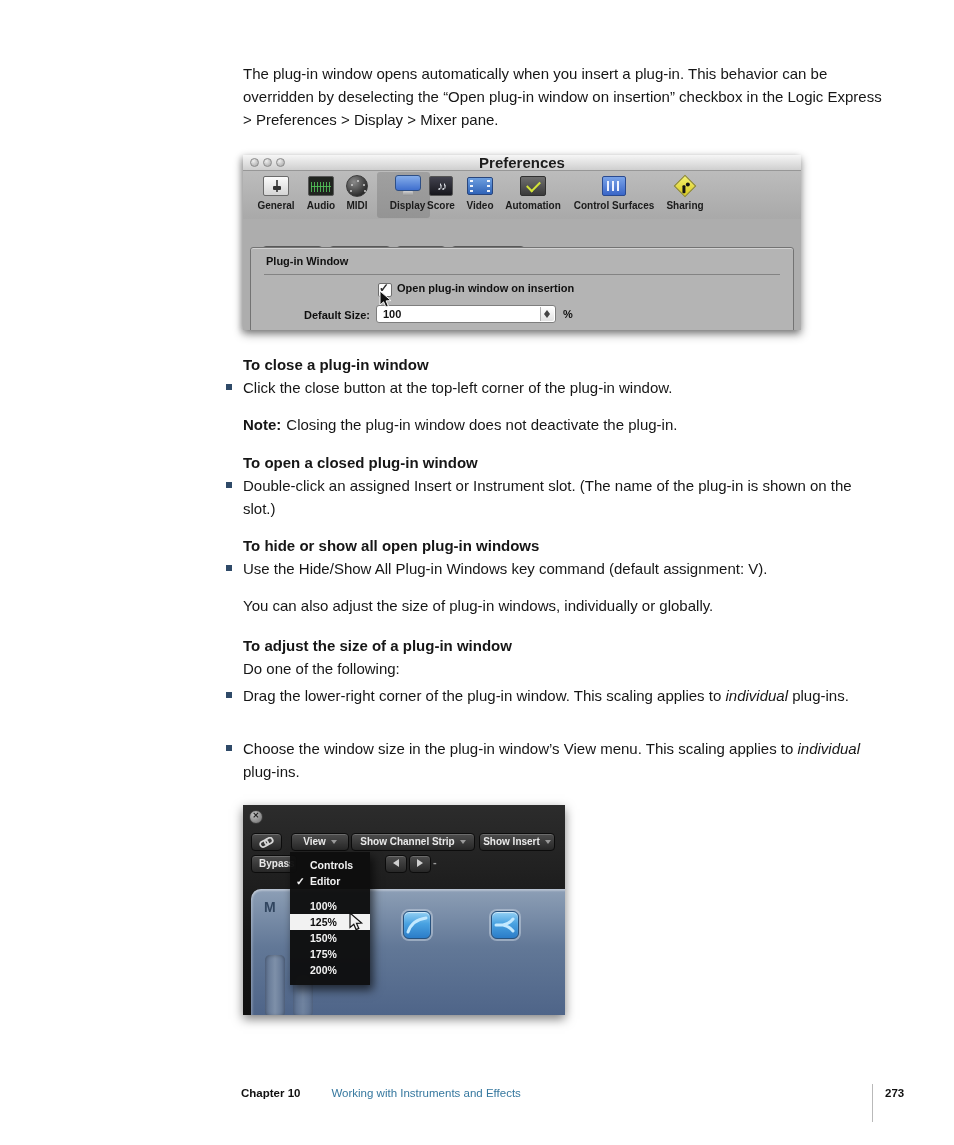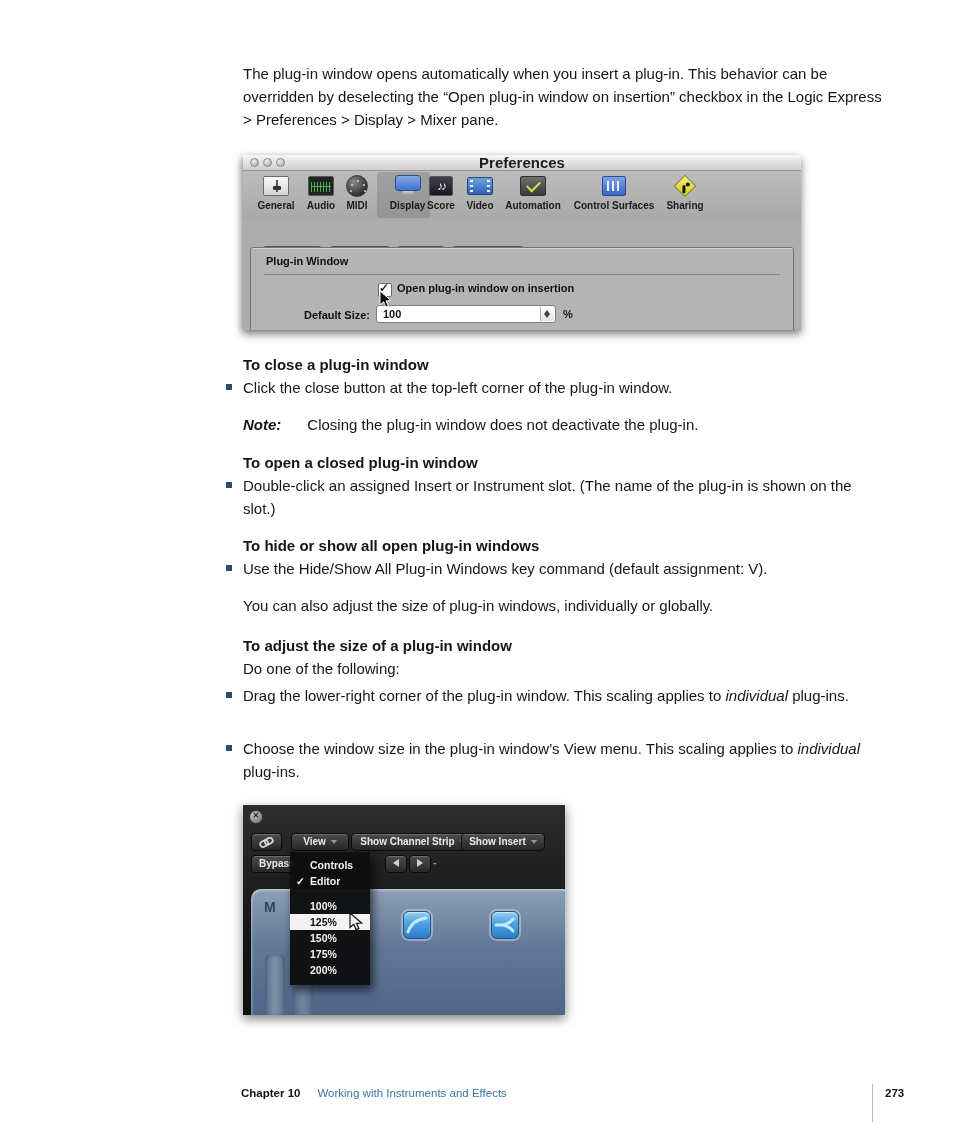--- a/index.html
+++ b/index.html
@@ -4,21 +4,21 @@
 <style>
   html,body{margin:0;padding:0;}
   body{width:954px;height:1145px;background:#ffffff;position:relative;
        font-family:"Liberation Sans",sans-serif;color:#161616;}
 
   
   .tx{position:absolute;left:243px;width:645px;font-size:15px;line-height:23px;color:#161616;}
   .hd{font-weight:bold;}
   .bullet{padding-left:0;}
   .bullet .marker{position:absolute;left:-17px;top:8px;width:6px;height:6px;background:#2f4a68;}
-  .note-label{font-weight:bold;font-style:italic;margin-right:26px;}
+  .note-label{font-weight:bold;margin-right:5px;}
   .it{font-style:italic;}
 
   
   .prefs{position:absolute;left:243px;top:155px;width:558px;height:175px;overflow:hidden;
          background:#b0b0b0;box-shadow:0 4px 9px rgba(0,0,0,.45), -2px 2px 6px rgba(0,0,0,.2);}
   .prefs-titlebar{position:relative;height:15px;background:linear-gradient(#f6f6f6,#cfcfcf);
                   border-bottom:1px solid #979797;}
   .tlb{position:absolute;top:3px;width:9px;height:9px;border-radius:50%;box-sizing:border-box;
        background:radial-gradient(circle at 35% 30%,#efefef,#a2a2a2);border:1px solid #8b8b8b;}
   .prefs-title{text-align:center;font-size:15px;font-weight:bold;line-height:15px;color:#1d1d1d;}
@@ -121,21 +121,21 @@
   .eq-db{position:absolute;left:40px;top:22px;font-size:12px;font-weight:bold;color:#7b93b4;}
   .pw-menu{position:absolute;left:47px;top:47px;width:80px;z-index:20;background:rgba(14,14,14,.96);
           box-shadow:3px 5px 9px rgba(0,0,0,.65);padding:5px 0 7px;}
   .mi{position:relative;height:16px;line-height:16px;padding-left:20px;font-size:10.5px;font-weight:bold;color:#f2f2f2;}
   .mi .chk{position:absolute;left:6px;top:0;}
   .mi.sel{background:#f2f2f2;color:#0d0d0d;}
   .mi-gap{height:9px;}
 
   
   .footer{position:absolute;left:241px;top:1087px;font-size:11.5px;white-space:nowrap;}
-  .footer .chap{font-weight:bold;color:#111;margin-right:17px;}
+  .footer .chap{font-weight:bold;color:#111;margin-right:31px;}
   .footer .ftitle{color:#36789f;}
   .footer-rule{position:absolute;left:872px;top:1084px;width:1px;height:38px;background:#b9b9b9;}
   .footer-page{position:absolute;left:885px;top:1087px;font-size:11.5px;font-weight:bold;color:#111;}
 </style>
 </head>
 <body>
 
 <div class="tx" style="top:62px">The plug-in window opens automatically when you insert a plug-in. This behavior can be overridden by deselecting the “Open plug-in window on insertion” checkbox in the Logic Express &gt; Preferences &gt; Display &gt; Mixer pane.</div>
 
 <div class="prefs">
@@ -266,21 +266,21 @@
         <rect x="6.1" y="2.6" rx="2.6" ry="2.6" width="8" height="5.6"></rect>
       </g>
     </svg>
   </span>
   <span class="pw-btn" style="left:48px;top:28px;width:58px">
     <span>View</span><span class="dd"></span>
   </span>
   <span class="pw-btn" style="left:108px;top:28px;width:124px">
     <span>Show Channel Strip</span><span class="dd"></span>
   </span>
-  <span class="pw-btn" style="left:218px;top:28px;width:84px">
+  <span class="pw-btn" style="left:236px;top:28px;width:76px">
     <span>Show Insert</span><span class="dd"></span>
   </span>
 
   <span class="pw-btn" style="left:8px;top:50px;width:46px;overflow:hidden;text-align:left;padding-left:7px">Bypass</span>
   <span class="pw-btn" style="left:142px;top:50px;width:22px">
     <span class="tri-l"></span>
   </span>
   <span class="pw-btn" style="left:166px;top:50px;width:22px">
     <span class="tri-r"></span>
   </span>

